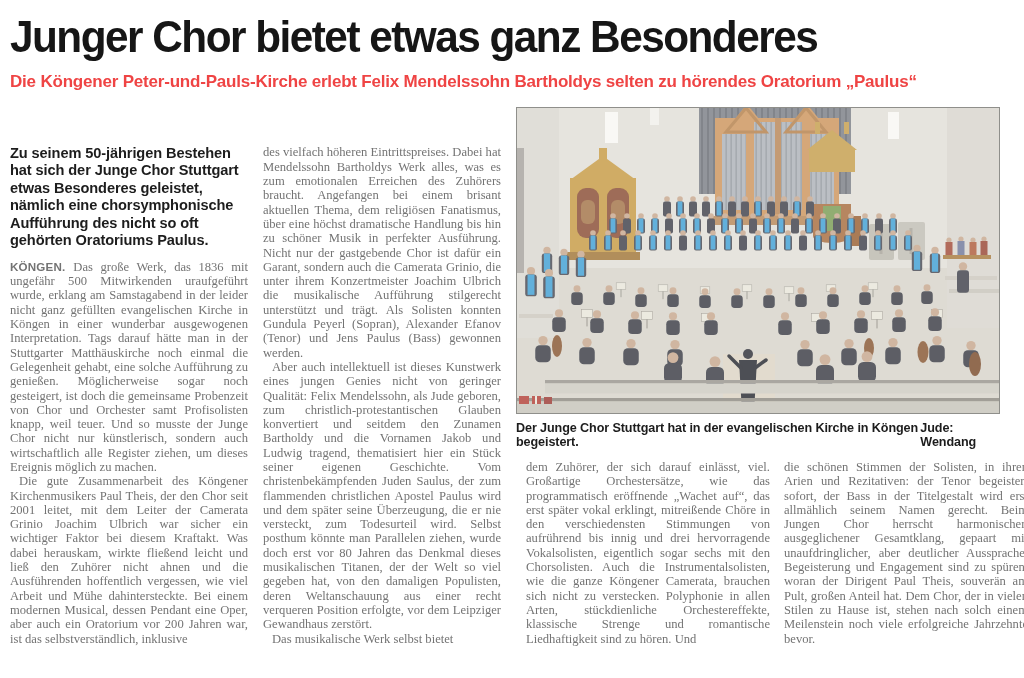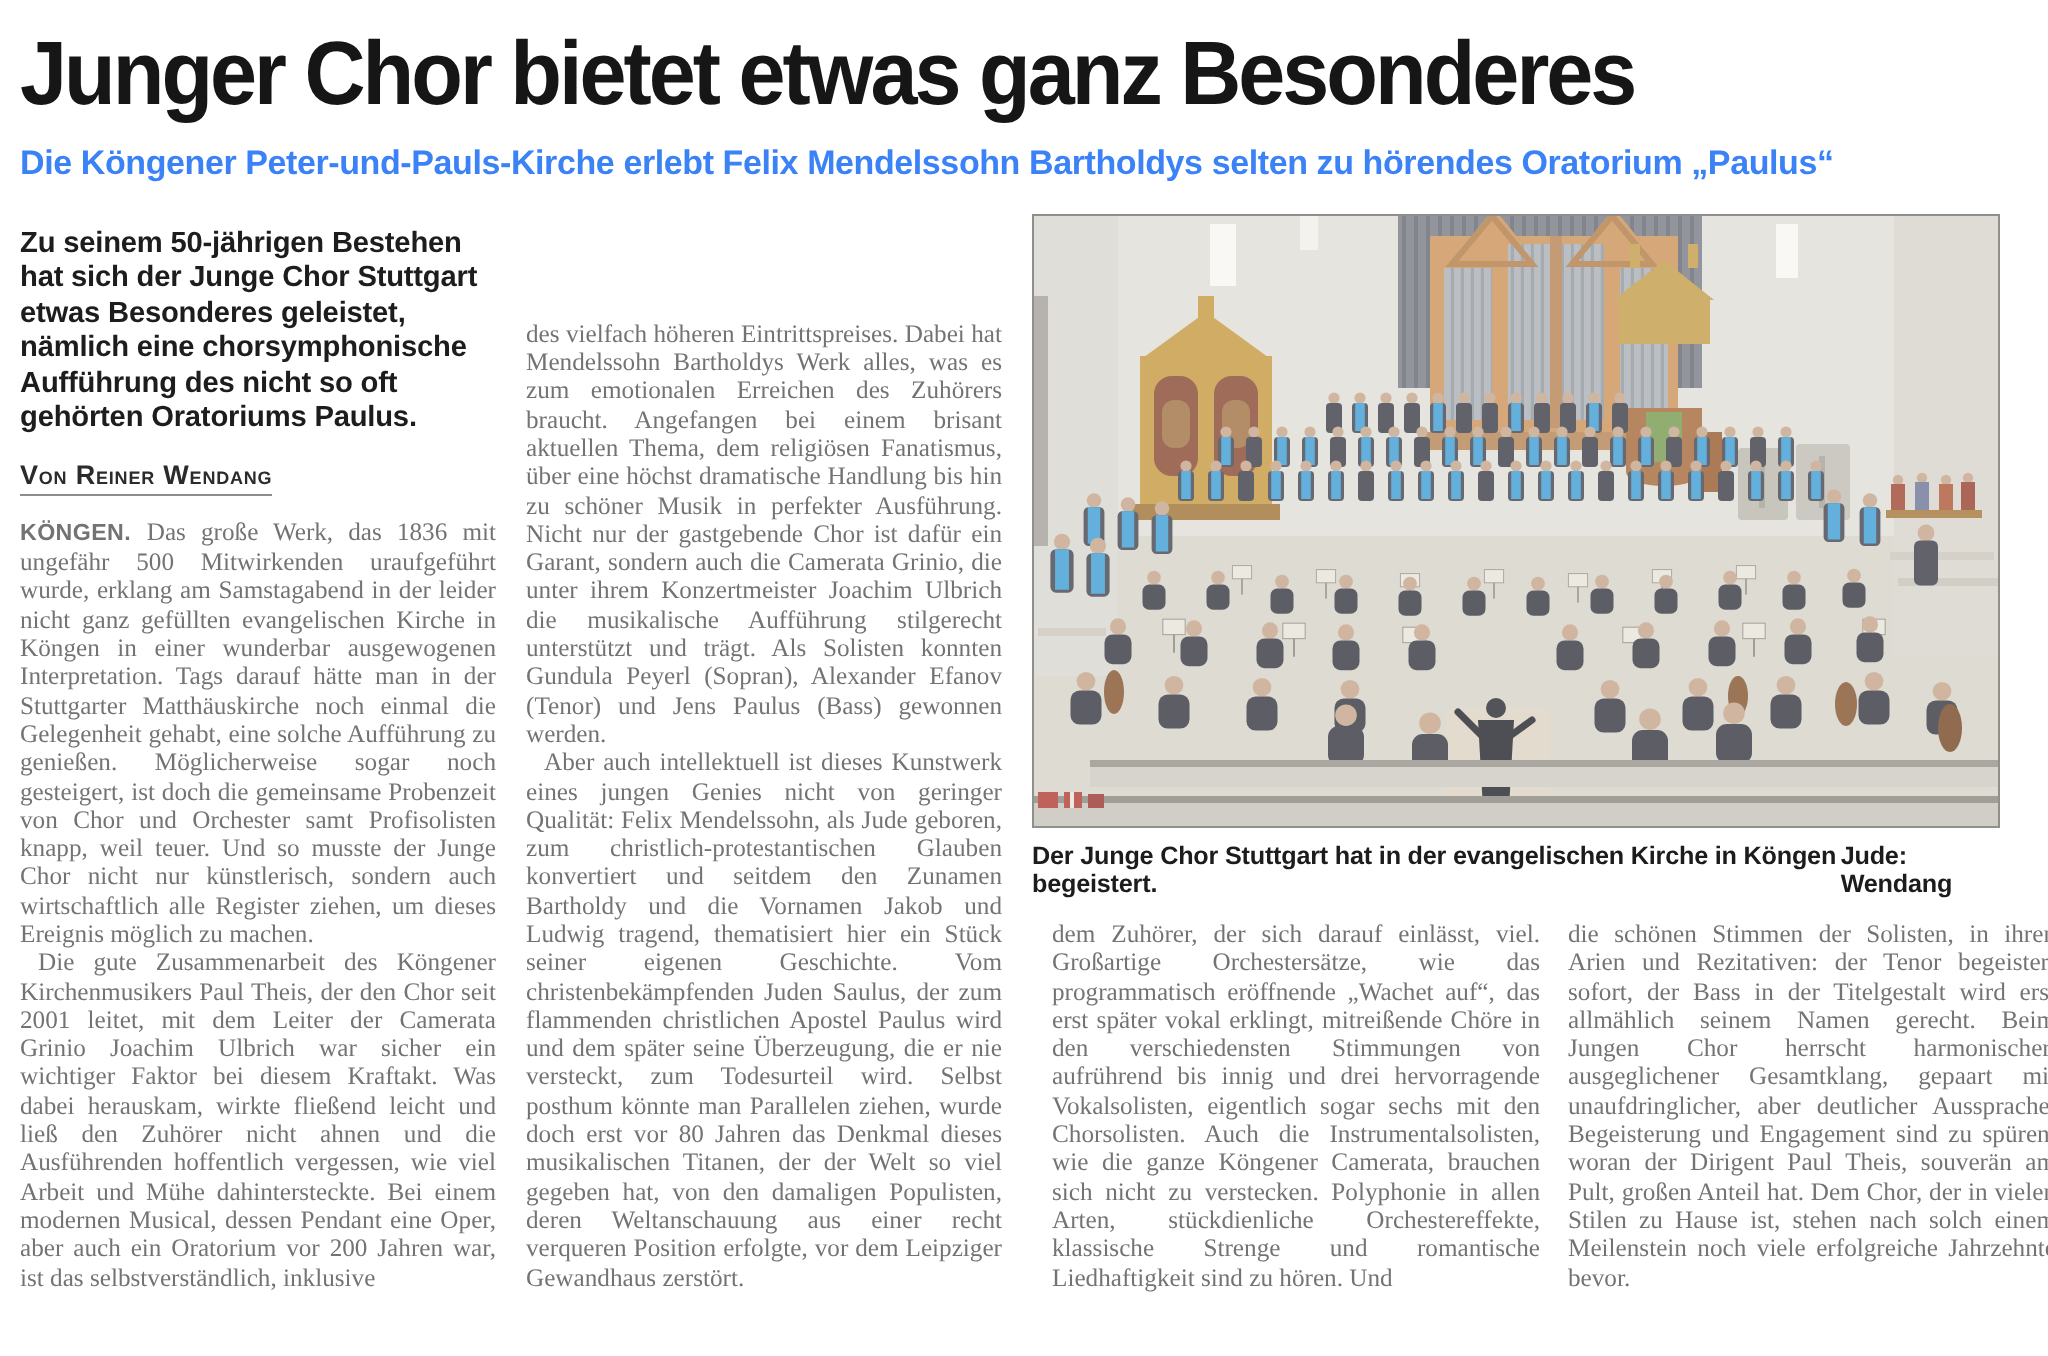--- a/index.html
+++ b/index.html
@@ -5,21 +5,21 @@
   html,body{margin:0;padding:0;background:#ffffff;}
   body{width:1024px;height:678px;overflow:hidden;font-family:"Liberation Sans",sans-serif;}
   .page{padding:8px 10px 0 10px;}
 
   .headline{
     font-weight:bold;font-size:45px;line-height:1.0;color:#161616;
     letter-spacing:-1.6px;white-space:nowrap;transform:scaleX(.94);
     transform-origin:left top;margin:6px 0 0 0;
   }
   .subheadline{
-    font-weight:bold;font-size:17px;color:#3b82f6;letter-spacing:-.2px;
+    font-weight:bold;font-size:17px;color:#ef4444;letter-spacing:-.2px;
     margin-top:13px;white-space:nowrap;
   }
 
   .content{display:flex;margin-top:15px;align-items:flex-end;}
   .col{width:238px;flex:none;}
   .vrule{width:1px;background:#dddddb;margin:0 7px;flex:none;}
 
   .lead{
     font-weight:bold;font-size:14.6px;line-height:17.5px;color:#1d1d1d;
     letter-spacing:-.1px;margin:0 0 10px 0;
@@ -52,32 +52,32 @@
 
 <div class="page">
 
   <h1 class="headline">Junger Chor bietet etwas ganz Besonderes</h1>
   <div class="subheadline">Die Köngener Peter-und-Pauls-Kirche erlebt Felix Mendelssohn Bartholdys selten zu hörendes Oratorium „Paulus“</div>
 
   <div class="content">
 
     <div class="col">
       <p class="lead">Zu seinem 50-jährigen Bestehen hat sich der Junge Chor Stuttgart etwas Besonderes geleistet, nämlich eine chorsymphonische Aufführung des nicht so oft gehörten Oratoriums Paulus.</p>
-      <div><span class="byline">Von Reiner Wendang</span></div>
       <div class="bodytext">
           <p class="body-p"><b class="dateline">KÖNGEN. </b>Das große Werk, das 1836 mit ungefähr 500 Mitwirkenden uraufgeführt wurde, erklang am Samstagabend in der leider nicht ganz gefüllten evangelischen Kirche in Köngen in einer wunderbar ausgewogenen Interpretation. Tags darauf hätte man in der Stuttgarter Matthäuskirche noch einmal die Gelegenheit gehabt, eine solche Aufführung zu genießen. Möglicherweise sogar noch gesteigert, ist doch die gemeinsame Probenzeit von Chor und Orchester samt Profisolisten knapp, weil teuer. Und so musste der Junge Chor nicht nur künstlerisch, sondern auch wirtschaftlich alle Register ziehen, um dieses Ereignis möglich zu machen.</p>
           <p class="body-p ind">Die gute Zusammenarbeit des Köngener Kirchenmusikers Paul Theis, der den Chor seit 2001 leitet, mit dem Leiter der Camerata Grinio Joachim Ulbrich war sicher ein wichtiger Faktor bei diesem Kraftakt. Was dabei herauskam, wirkte fließend leicht und ließ den Zuhörer nicht ahnen und die Ausführenden hoffentlich vergessen, wie viel Arbeit und Mühe dahintersteckte. Bei einem modernen Musical, dessen Pendant eine Oper, aber auch ein Oratorium vor 200 Jahren war, ist das selbstverständlich, inklusive</p>
         </div>
     </div>
 
     <div class="vrule"></div>
 
     <div class="col bodytext">
         <p class="body-p">des vielfach höheren Eintrittspreises. Dabei hat Mendelssohn Bartholdys Werk alles, was es zum emotionalen Erreichen des Zuhörers braucht. Angefangen bei einem brisant aktuellen Thema, dem religiösen Fanatismus, über eine höchst dramatische Handlung bis hin zu schöner Musik in perfekter Ausführung. Nicht nur der gastgebende Chor ist dafür ein Garant, sondern auch die Camerata Grinio, die unter ihrem Konzertmeister Joachim Ulbrich die musikalische Aufführung stilgerecht unterstützt und trägt. Als Solisten konnten Gundula Peyerl (Sopran), Alexander Efanov (Tenor) und Jens Paulus (Bass) gewonnen werden.</p>
         <p class="body-p ind">Aber auch intellektuell ist dieses Kunstwerk eines jungen Genies nicht von geringer Qualität: Felix Mendelssohn, als Jude geboren, zum christlich-protestantischen Glauben konvertiert und seitdem den Zunamen Bartholdy und die Vornamen Jakob und Ludwig tragend, thematisiert hier ein Stück seiner eigenen Geschichte. Vom christenbekämpfenden Juden Saulus, der zum flammenden christlichen Apostel Paulus wird und dem später seine Überzeugung, die er nie versteckt, zum Todesurteil wird. Selbst posthum könnte man Parallelen ziehen, wurde doch erst vor 80 Jahren das Denkmal dieses musikalischen Titanen, der der Welt so viel gegeben hat, von den damaligen Populisten, deren Weltanschauung aus einer recht verqueren Position erfolgte, vor dem Leipziger Gewandhaus zerstört.</p>
+        <p class="body-p ind">Das musikalische Werk selbst bietet</p>
       </div>
 
     <div class="vrule"></div>
 
     <div class="right-sec">
       <div class="photo-frame">
         <svg viewBox="0 0 482 305" width="482" height="305" xmlns="http://www.w3.org/2000/svg">
           <defs>
             <g id="pb">
                 <circle cx="0" cy="-9" r="2.8" fill="#c8a98f"></circle>

